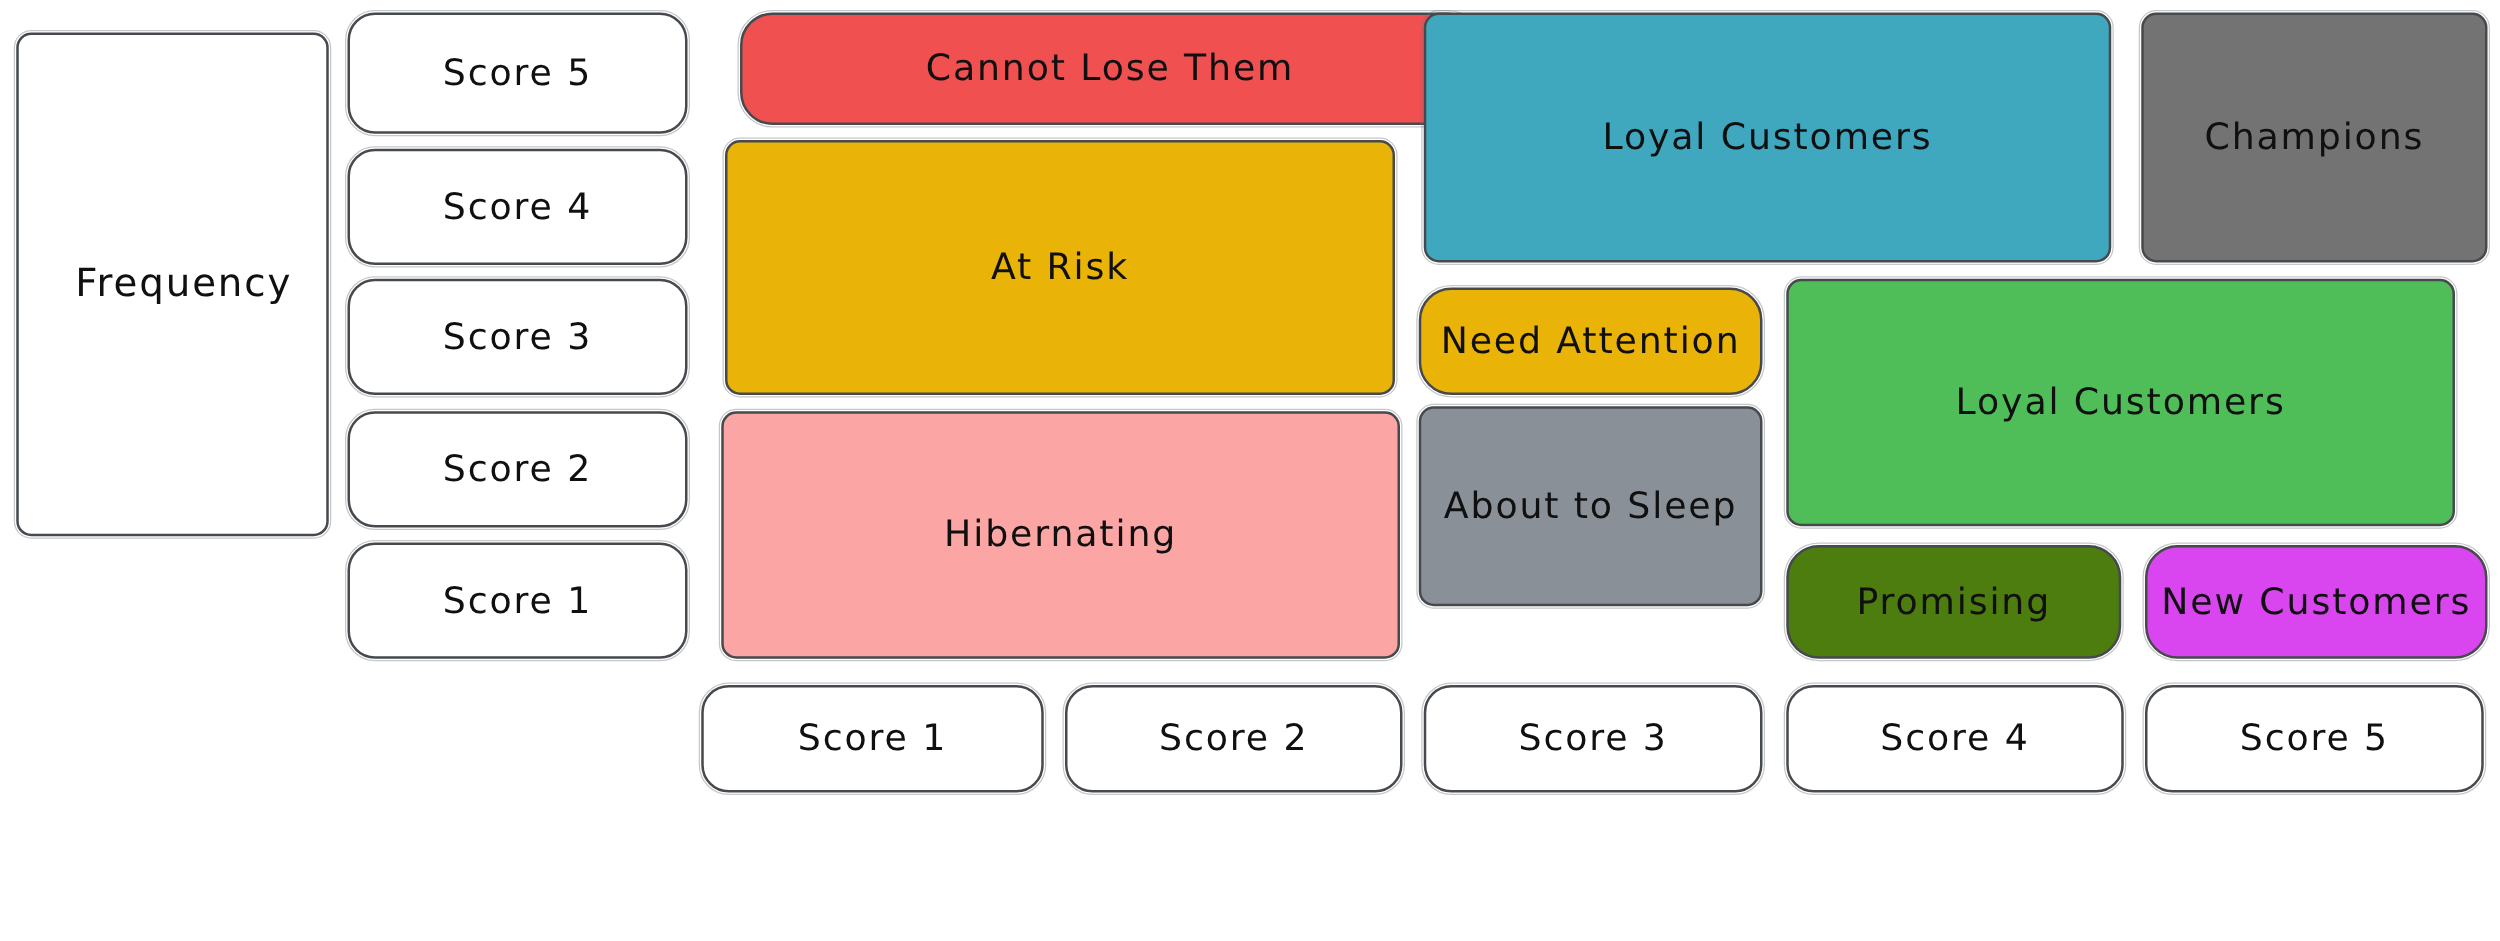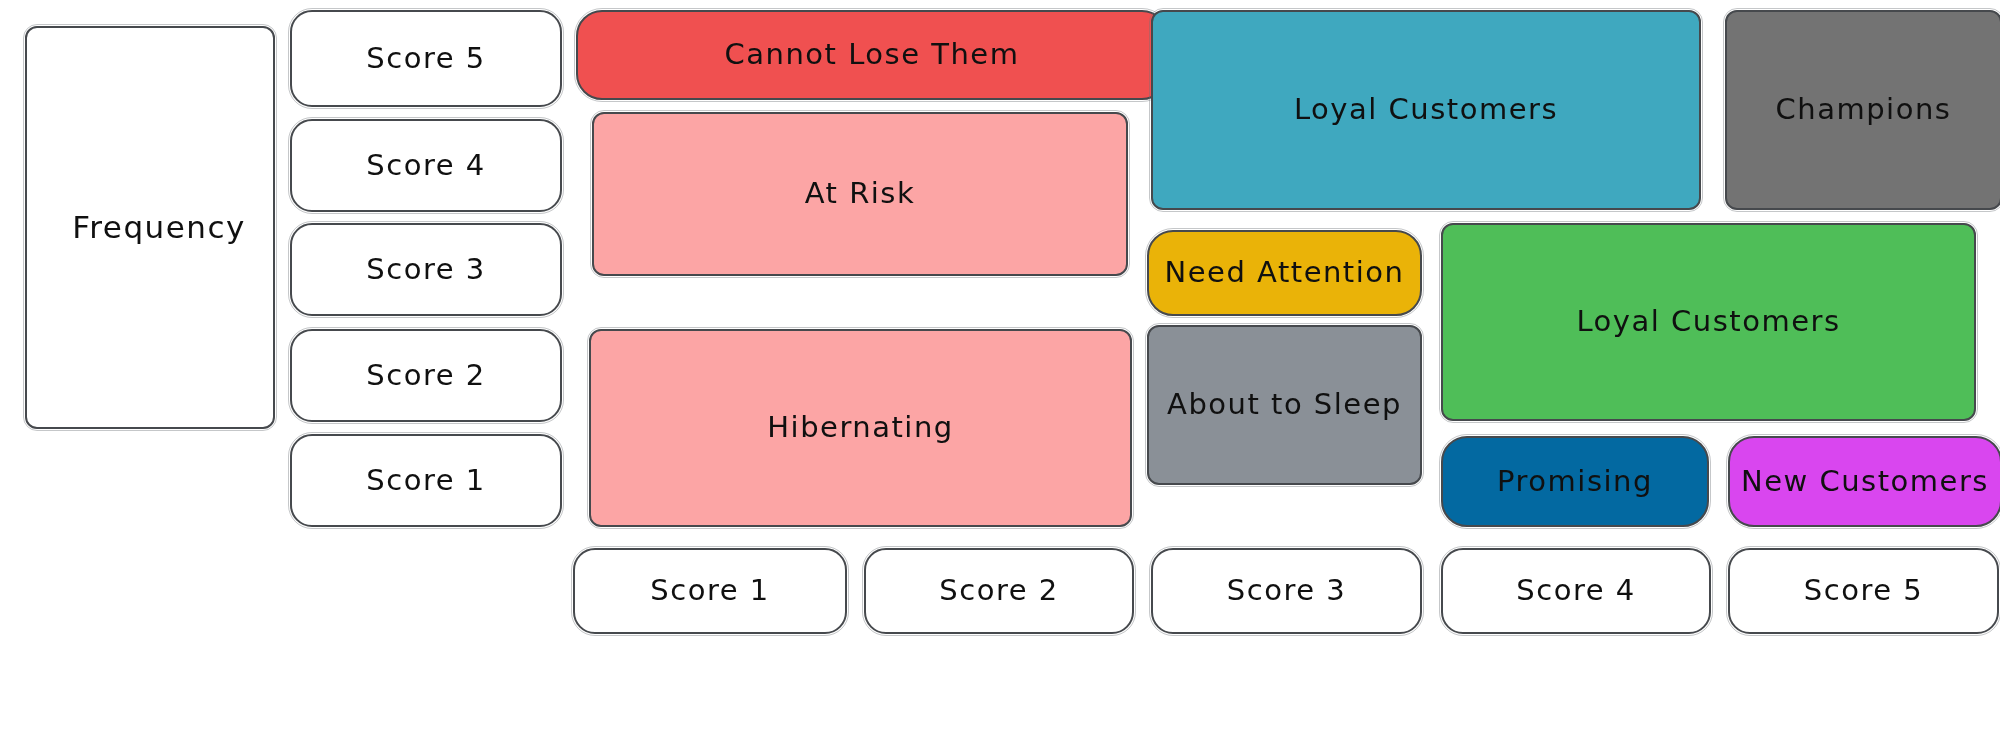--- a/index.html
+++ b/index.html
@@ -16,57 +16,56 @@
     display:flex;align-items:center;justify-content:center;
     text-align:center;
     border:2.5px solid #46494d;
     outline:1px solid rgba(110,115,120,.4);
     outline-offset:1px;
     background:#ffffff;
     box-sizing:border-box;
     letter-spacing:1.5px;
     font-size:29px;
     line-height:1.15;
-    margin-left:12px;
   }
   .big{border-radius:12px;}
   .mid{border-radius:26px;}
   .small{border-radius:22px;}
   .axis-label{font-size:31px;}
 </style>
 </head>
 <body>
 
 <div class="canvas">
 
   <div class="box big axis-label" style="left:13px;top:26px;width:250px;height:403px;padding-left:18px;">Frequency</div>
 
   <div class="box small" style="left:278px;top:10px;width:272px;height:97px;">Score 5</div>
   <div class="box small" style="left:278px;top:119px;width:272px;height:93px;">Score 4</div>
   <div class="box small" style="left:278px;top:223px;width:272px;height:93px;">Score 3</div>
   <div class="box small" style="left:278px;top:329px;width:272px;height:93px;">Score 2</div>
   <div class="box small" style="left:278px;top:434px;width:272px;height:93px;">Score 1</div>
 
-  <div class="box mid" style="left: 564px; top: 10px; width: 592px; height: 90px; background-color: rgb(240, 80, 80);">Cannot Lose Them</div>
+  <div class="box mid" style="left: 592px; top: 10px; width: 592px; height: 90px; background-color: rgb(240, 80, 80);">Cannot Lose Them</div>
 
-  <div class="box big" style="left: 580px; top: 112px; width: 536px; height: 164px; background-color: #fca5a5;">At Risk</div>
+  <div class="box big" style="left: 580px; top: 112px; width: 536px; height: 204px; background-color: #eab308;">At Risk</div>
 
   <div class="box big" style="left: 577px; top: 329px; width: 543px; height: 198px; background-color: #fca5a5;">Hibernating</div>
 
   <div class="box big" style="left: 1139px; top: 10px; width: 550px; height: 200px; background-color: rgb(63, 168, 191);">Loyal Customers</div>
 
   <div class="box big" style="left: 1713px; top: 10px; width: 277px; height: 200px; background-color: #737373;">Champions</div>
 
   <div class="box mid" style="left: 1135px; top: 230px; width: 275px; height: 86px; background-color: #eab308;">Need Attention</div>
 
   <div class="box big" style="left: 1429px; top: 223px; width: 535px; height: 198px; background-color: rgb(79, 190, 88);">Loyal Customers</div>
 
   <div class="box big" style="left: 1135px; top: 325px; width: 275px; height: 160px; background-color: rgb(138, 144, 151);">About to Sleep</div>
 
-  <div class="box mid" style="left: 1429px; top: 436px; width: 268px; height: 91px; background-color: #0369a1;">Promising</div>
+  <div class="box mid" style="left: 1429px; top: 436px; width: 268px; height: 91px; background-color: #4d7c0f;">Promising</div>
 
   <div class="box mid" style="left: 1716px; top: 436px; width: 274px; height: 91px; background-color: #d946ef;">New Customers</div>
 
   <div class="box small" style="left:561px;top:548px;width:274px;height:86px;">Score 1</div>
   <div class="box small" style="left:852px;top:548px;width:270px;height:86px;">Score 2</div>
   <div class="box small" style="left:1139px;top:548px;width:271px;height:86px;">Score 3</div>
   <div class="box small" style="left:1429px;top:548px;width:270px;height:86px;">Score 4</div>
   <div class="box small" style="left:1716px;top:548px;width:271px;height:86px;">Score 5</div>
 
 

